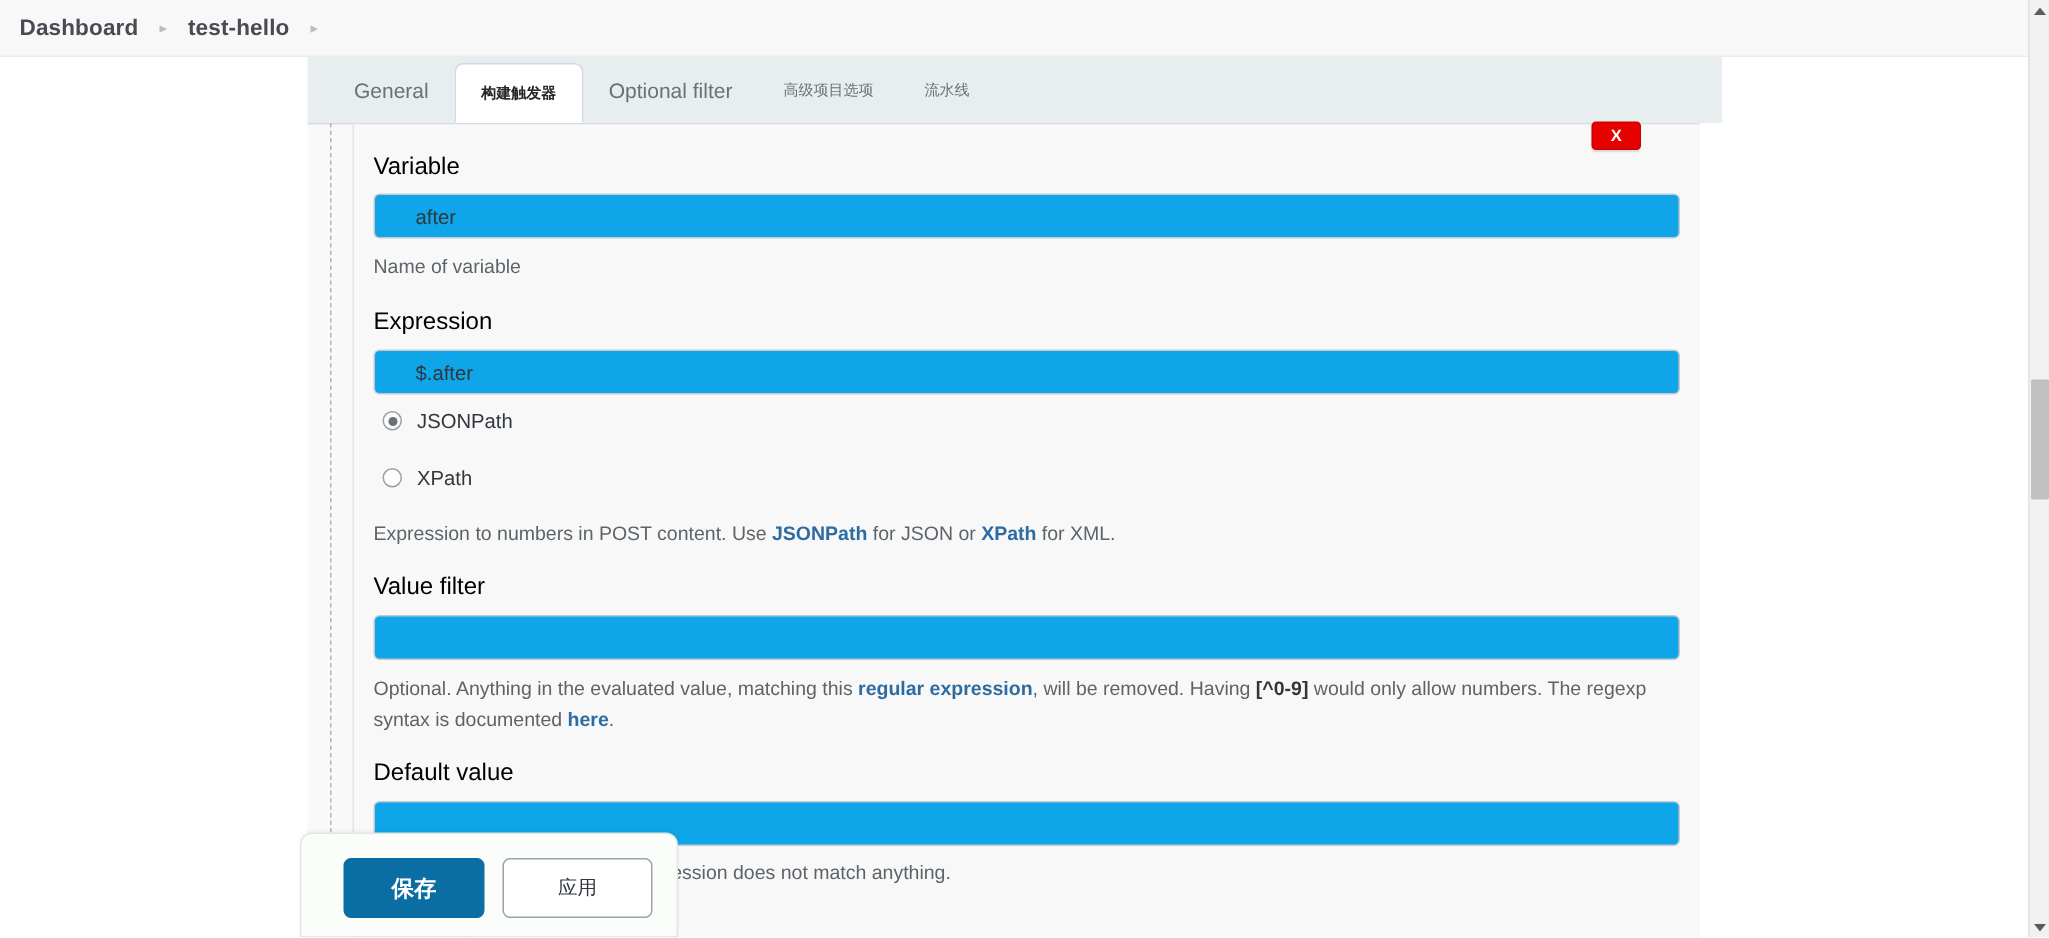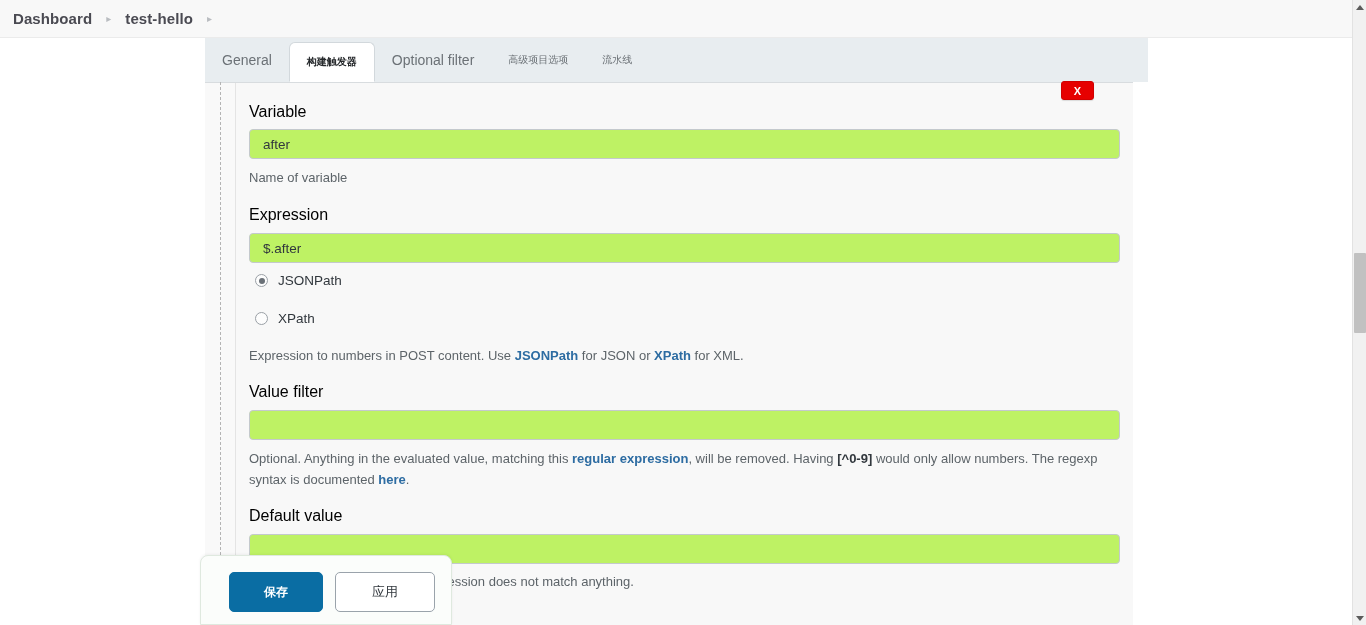--- a/index.html
+++ b/index.html
@@ -52,21 +52,21 @@
   
   .tabbar {
     position: absolute;
     top: 38px;
     left: 205px;
     width: 943px;
     height: 44px;
     background: #e8edf0;
     display: flex;
     align-items: flex-end;
-    padding-left: 0;
+    padding-left: 14px;
   }
   .tab {
     height: 44px;
     padding: 0 17px;
     display: flex;
     align-items: center;
     justify-content: center;
     font-size: 14px;
     color: #6b7176;
     white-space: nowrap;
@@ -144,26 +144,26 @@
   .form-area {
     position: absolute;
     top: 0;
     left: 249px;
     width: 872px;
   }
   .text-input {
     display: block;
     width: 871px;
     height: 30px;
-    background: #bef264;
+    background: #0ea5e9;
     border: 1px solid #c4c9cd;
     border-radius: 4px;
     font-size: 13.5px;
     color: #31373d;
-    padding: 0 13px;
+    padding: 0 27px;
     font-family: "Liberation Sans", sans-serif;
     outline: none;
   }
   .help-text {
     font-size: 13px;
     color: #5d6469;
     line-height: 21px;
     margin: 0;
   }
   .help-text a {
@@ -225,21 +225,21 @@
     display: flex;
     align-items: center;
     gap: 12px;
   }
   .btn-primary {
     width: 94px; height: 40px;
     background: #0a6da3;
     border: 1px solid #0a6da3;
     border-radius: 5px;
     color: #ffffff;
-    font-size: 12px;
+    font-size: 15px;
     font-weight: bold;
     cursor: pointer;
     font-family: "Liberation Sans", sans-serif;
     display: flex; align-items: center; justify-content: center;
   }
   .btn-secondary {
     width: 100px; height: 40px;
     background: #ffffff;
     border: 1px solid #9aa3ab;
     border-radius: 5px;

